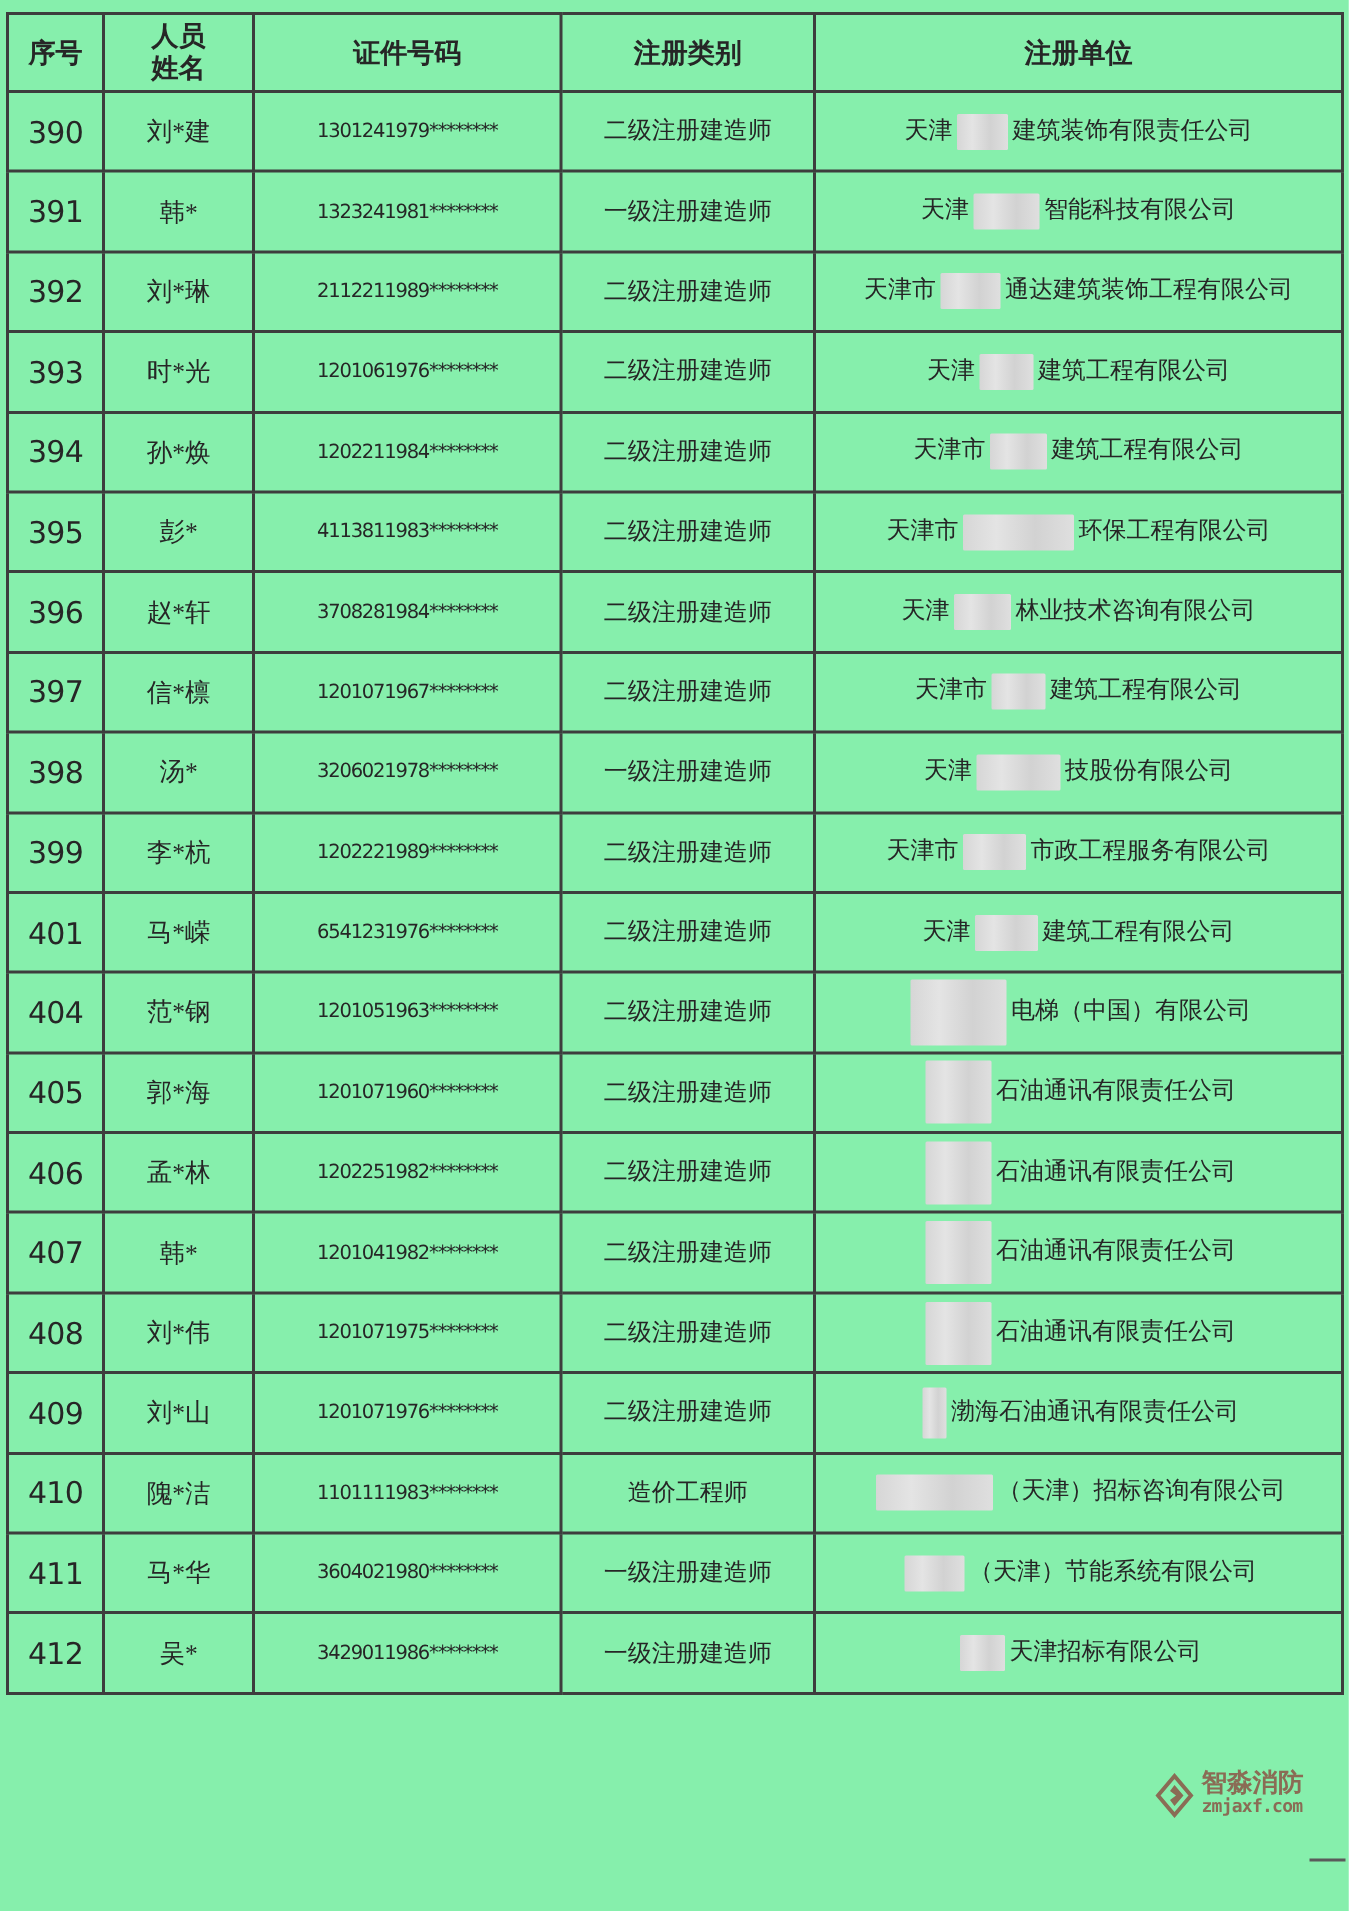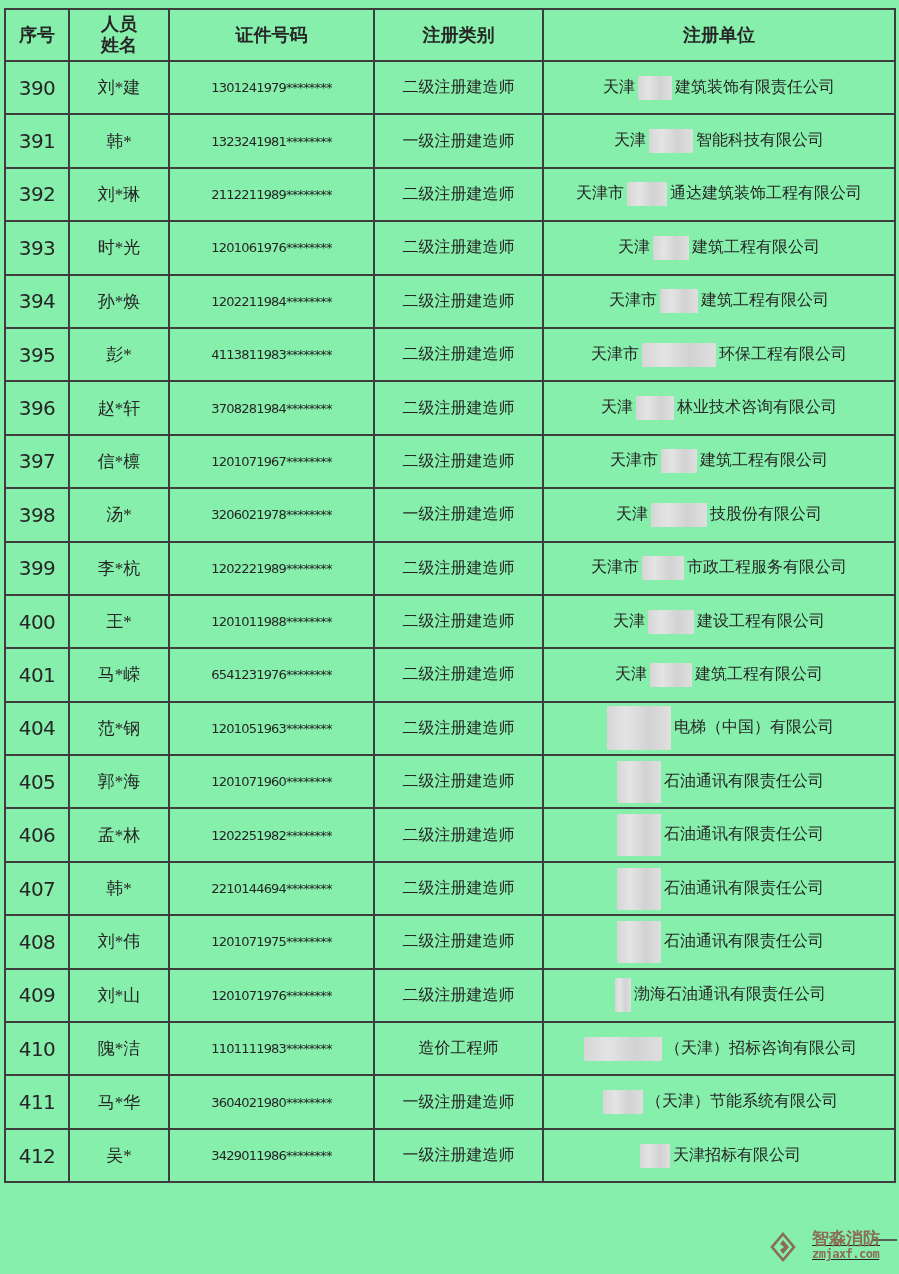--- a/index.html
+++ b/index.html
@@ -47,24 +47,23 @@
   td.c-org{font-size:16px;white-space:nowrap;}
   .censor{
     display:inline-block;
     vertical-align:middle;
     margin:0 3px;
     background:linear-gradient(90deg,#d6d6d6,#e4e4e4 30%,#d2d2d2 65%,#dfdfdf);
     border-radius:1px;
   }
   .watermark{
     position:absolute;
-    left:770px;top:1230px;
+    left:770px;top:1180px;
     display:flex;align-items:flex-start;
-    gap:16px;
-    text-decoration:underline;
+    gap:5px;
   }
   .wm-logo{flex:0 0 auto;margin-top:2px;}
   .wm-text{display:flex;flex-direction:column;line-height:1.05;}
   .wm-title{
     font-size:17px;font-weight:700;
     font-family:"Liberation Serif","DejaVu Serif",serif;
   }
   .wm-url{
     font-size:12px;font-weight:700;
     font-family:"DejaVu Sans Mono","Liberation Mono",monospace;
@@ -163,27 +162,20 @@
           <td class="c-org"><span>天津</span><span class="censor" style="width: 56px; height: 24px;"></span><span>技股份有限公司</span></td>
         </tr>
         <tr>
           <td class="c-no">399</td>
           <td class="c-name">李*杭</td>
           <td class="c-id">1202221989********</td>
           <td class="c-type">二级注册建造师</td>
           <td class="c-org"><span>天津市</span><span class="censor" style="width: 42px; height: 24px;"></span><span>市政工程服务有限公司</span></td>
         </tr>
         <tr>
-          <td class="c-no">400</td>
-          <td class="c-name">王*</td>
-          <td class="c-id">1201011988********</td>
-          <td class="c-type">二级注册建造师</td>
-          <td class="c-org"><span>天津</span><span class="censor" style="width: 46px; height: 24px;"></span><span>建设工程有限公司</span></td>
-        </tr>
-        <tr>
           <td class="c-no">401</td>
           <td class="c-name">马*嵘</td>
           <td class="c-id">6541231976********</td>
           <td class="c-type">二级注册建造师</td>
           <td class="c-org"><span>天津</span><span class="censor" style="width: 42px; height: 24px;"></span><span>建筑工程有限公司</span></td>
         </tr>
         <tr>
           <td class="c-no">404</td>
           <td class="c-name">范*钢</td>
           <td class="c-id">1201051963********</td>
@@ -200,21 +192,21 @@
         <tr>
           <td class="c-no">406</td>
           <td class="c-name">孟*林</td>
           <td class="c-id">1202251982********</td>
           <td class="c-type">二级注册建造师</td>
           <td class="c-org"><span class="censor" style="width: 44px; height: 42px;"></span><span>石油通讯有限责任公司</span></td>
         </tr>
         <tr>
           <td class="c-no">407</td>
           <td class="c-name">韩*</td>
-          <td class="c-id">2210144694********</td>
+          <td class="c-id">1201041982********</td>
           <td class="c-type">二级注册建造师</td>
           <td class="c-org"><span class="censor" style="width: 44px; height: 42px;"></span><span>石油通讯有限责任公司</span></td>
         </tr>
         <tr>
           <td class="c-no">408</td>
           <td class="c-name">刘*伟</td>
           <td class="c-id">1201071975********</td>
           <td class="c-type">二级注册建造师</td>
           <td class="c-org"><span class="censor" style="width: 44px; height: 42px;"></span><span>石油通讯有限责任公司</span></td>
         </tr>

